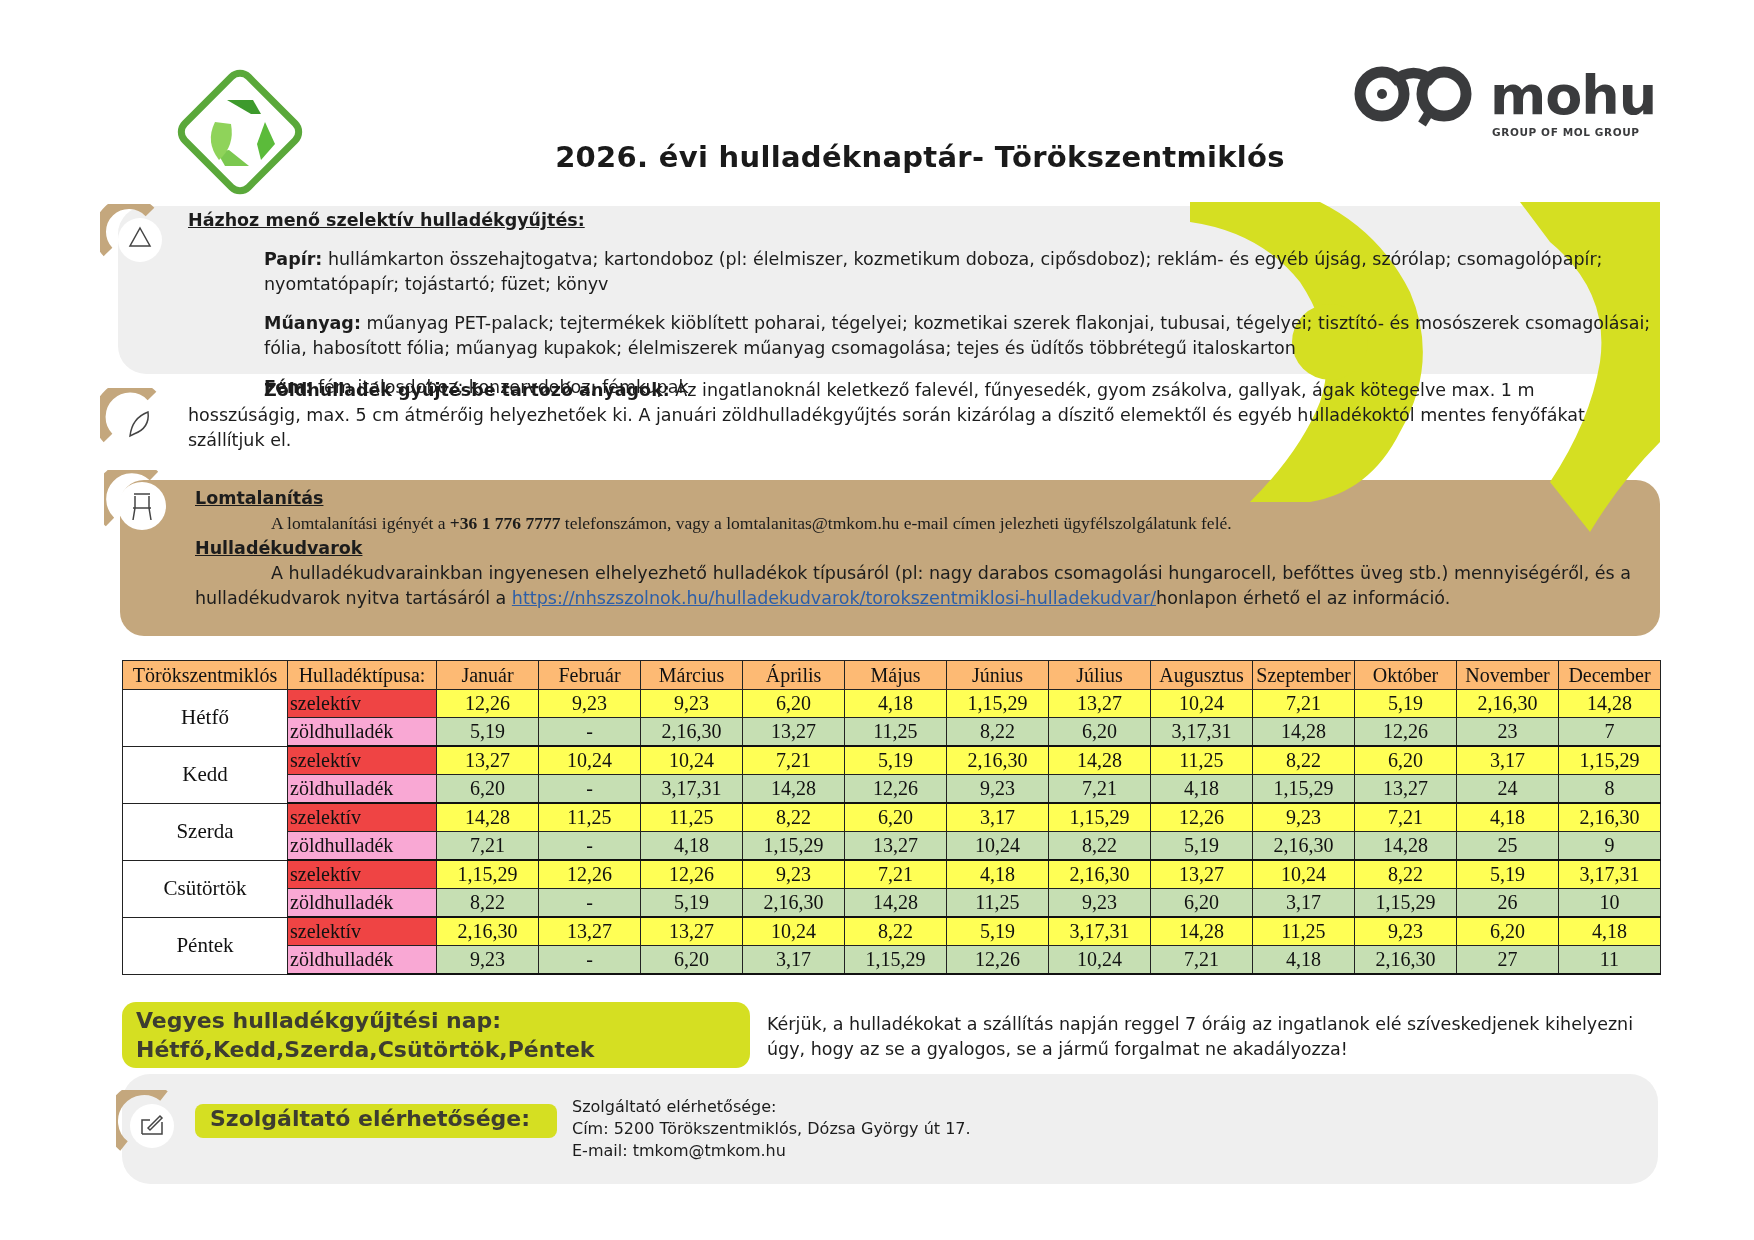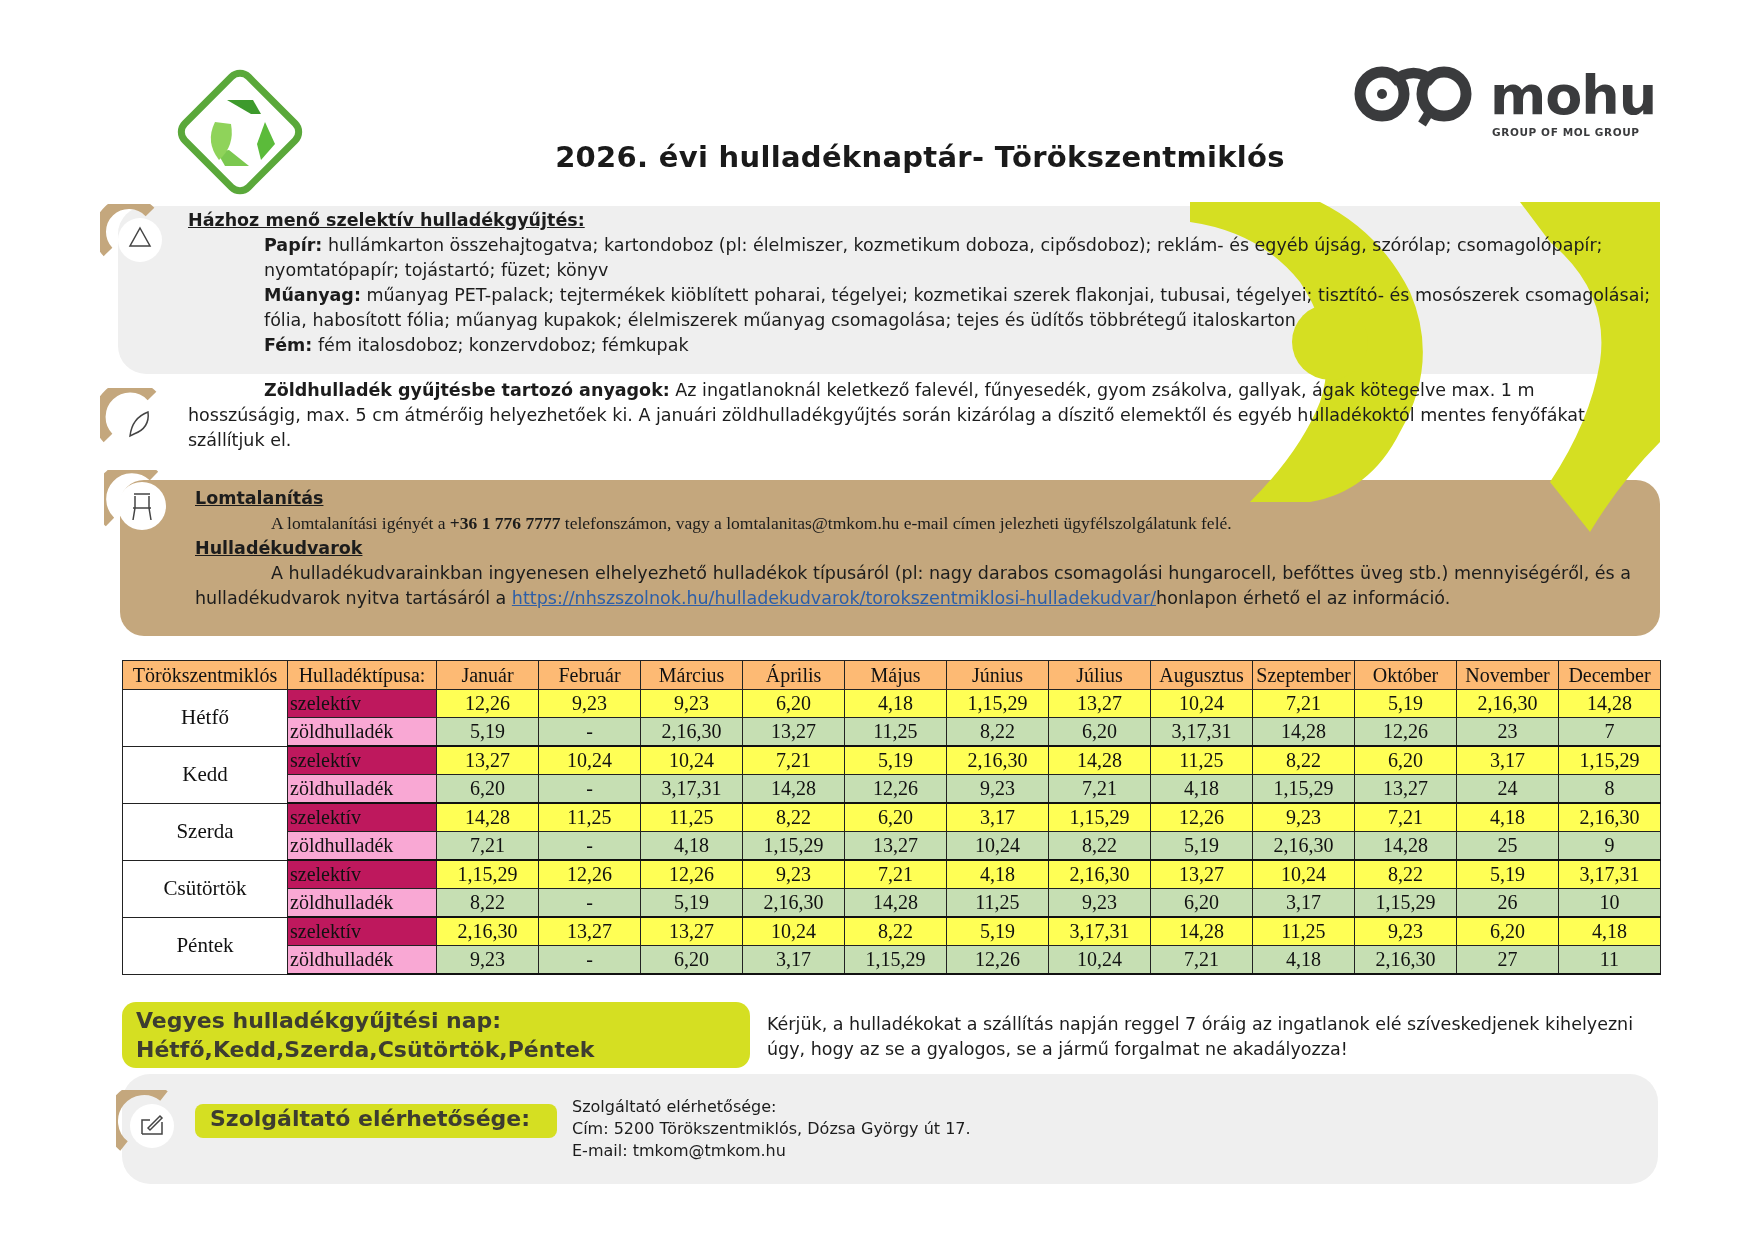--- a/index.html
+++ b/index.html
@@ -15,42 +15,42 @@
   #swoosh { left:1190px; top:202px; width:470px; height:330px; }
 
   
   .panel-grey { background:#efefef; border-radius:28px; }
   .panel-brown { background:#c4a77d; border-radius:24px; }
   #sec1-bg { left:118px; top:206px; width:1540px; height:168px; }
   #sec3-bg { left:120px; top:480px; width:1540px; height:156px; }
   .txt { font-family:"DejaVu Sans", sans-serif; font-size:17.5px; line-height:25px; color:#1c1c1c; }
   .h-u { font-weight:bold; text-decoration:underline; }
   .b { font-weight:bold; }
-  .indent { padding-left:76px; }
+  .indent { padding-left:76px;margin-top:14px; }
   #sec1 { left:188px; top:208px; width:1470px; }
   #sec2 { left:188px; top:378px; width:1420px; }
   #sec3 { left:195px; top:486px; width:1450px; }
   .link { color:#2c5ea8; text-decoration:underline; }
 
   
   .badge { width:66px; height:66px; }
   #badge1 { left:100px; top:204px; }
   #badge2 { left:100px; top:388px; }
   #badge3 { left:104px; top:470px; }
   #badge4 { left:116px; top:1090px; }
 
   
   #cal { left:122px; top:660px; border-collapse:collapse; font-family:"Liberation Serif", "DejaVu Serif", serif; font-size:20px; color:#111; }
   #cal th, #cal td { border:1.5px solid #222; height:27px; padding:0 2px; text-align:center; white-space:nowrap; }
   #cal th { font-weight:normal; background:#fdba74; height:28px; }
   #cal td.day { background:#fff; width:160px; font-size:21px; }
   #cal td.type { text-align:left; width:144px; }
   #cal .sel td:not(.day) { background:#ffff55; }
   #cal .zold td:not(.day) { background:#c6dfb3; }
-  #cal .sel td.type { background:#be185d; }
+  #cal .sel td.type { background:#ef4444; }
   #cal .zold td.type { background:#f9a8d4; }
   #cal th.m { width:97px; }
   #cal tr.group-end td { border-bottom:2.5px solid #111; }
 
   
   #mixed { left:122px; top:1002px; width:628px; height:66px; background:#d5df22; border-radius:14px; }
   #mixed-title, #mixed-days { left:136px; font-family:"DejaVu Sans", sans-serif; font-weight:bold; font-size:22px; color:#3d3d30; }
   #mixed-title { top:1008px; }
   #mixed-days { top:1037px; }
   #notice { left:767px; top:1012px; width:900px; font-size:17.5px; line-height:25px; }

